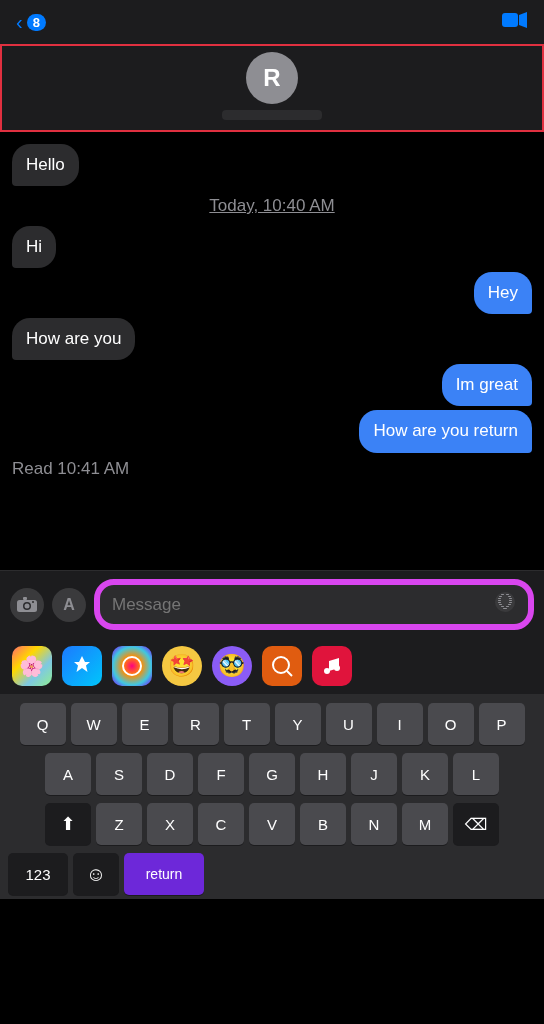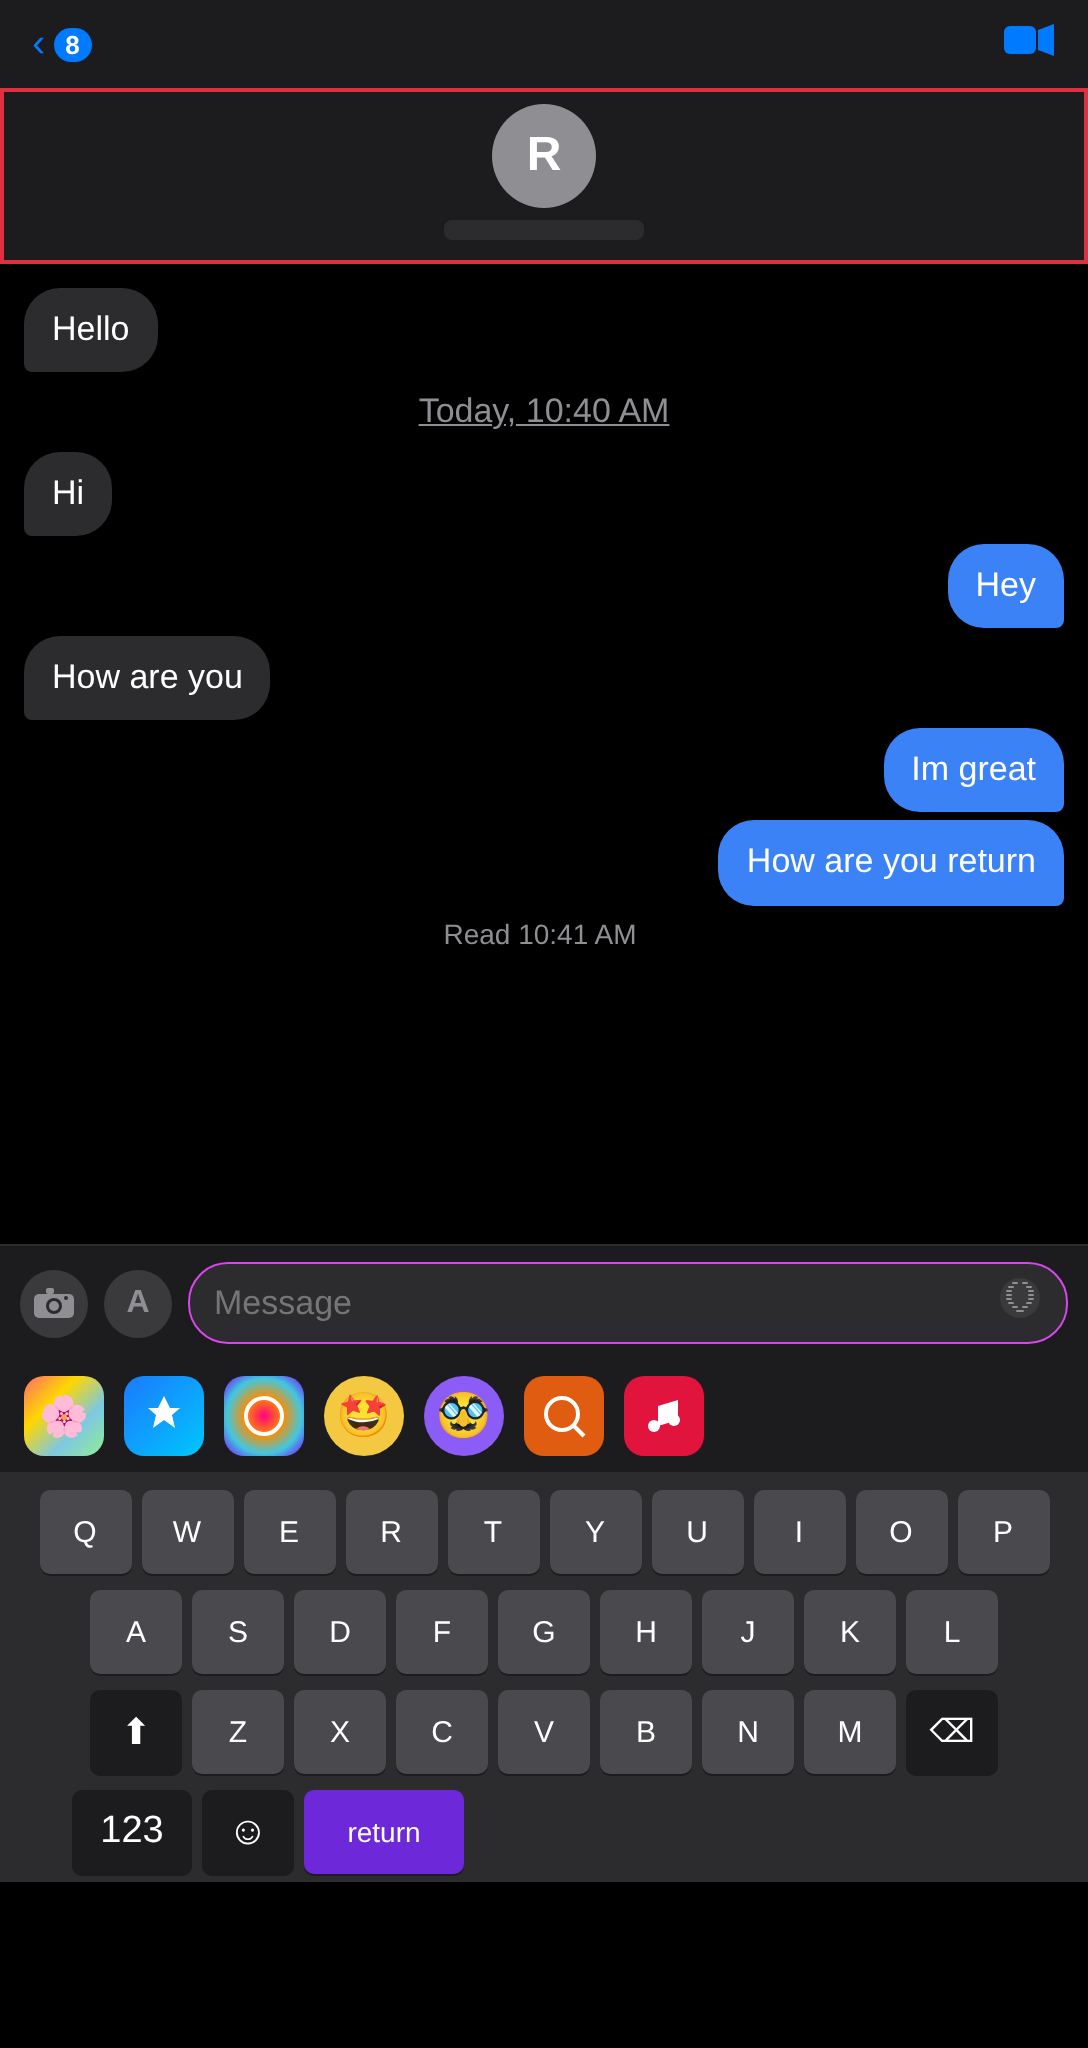--- a/index.html
+++ b/index.html
@@ -76,21 +76,21 @@
       background: #2c2c2e;
       border-radius: 4px;
       margin-top: 6px;
     }
 
     
     .messages-area {
       background: #000;
       padding: 12px 12px 8px;
       flex: 1;
-      height: 490px;
+      height: 438px;
       overflow: hidden;
       display: flex;
       flex-direction: column;
       gap: 4px;
     }
 
     .bubble-row {
       display: flex;
       width: 100%;
     }
@@ -117,23 +117,23 @@
 
     .timestamp {
       text-align: center;
       color: #8e8e93;
       font-size: 17px;
       margin: 6px 0;
       text-decoration: underline;
     }
 
     .read-receipt {
-      text-align: center;
+      text-align: left;
       color: #8e8e93;
-      font-size: 14px;
+      font-size: 17px;
       margin-top: 2px;
       padding-right: 4px;
     }
 
     
     .input-bar {
       background: #1c1c1e;
       display: flex;
       align-items: center;
       padding: 8px 10px;
@@ -152,21 +152,21 @@
       cursor: pointer;
       flex-shrink: 0;
     }
     .message-input-wrapper {
       flex: 1;
       background: #2c2c2e;
       border-radius: 20px;
       display: flex;
       align-items: center;
       padding: 6px 12px;
-      border: 1px solid #d946ef;
+      border: 6px solid #d946ef;
     }
     .message-input {
       flex: 1;
       background: transparent;
       border: none;
       outline: none;
       color: #8e8e93;
       font-size: 17px;
     }
     .audio-btn {
@@ -409,17 +409,17 @@
     <div class="key">X</div>
     <div class="key">C</div>
     <div class="key">V</div>
     <div class="key">B</div>
     <div class="key">N</div>
     <div class="key">M</div>
     <div class="key delete-key special" style="background:#1c1c1e; color:#fff; font-size:16px;">⌫</div>
   </div>
 
   <div class="bottom-row">
-    <div class="key special" style="max-width:60px; background:#1c1c1e; font-size:19px;margin-left:28px;">123</div>
+    <div class="key special" style="max-width:60px; background:#1c1c1e; font-size:15px;">123</div>
     <div class="key special" style="max-width:46px; background:#1c1c1e; font-size:20px;">☺</div>
     <div class="key special" style="max-width:80px; background:#6d28d9; font-size:14px;">return</div>
   </div>
 </div>
 
 </body></html>

